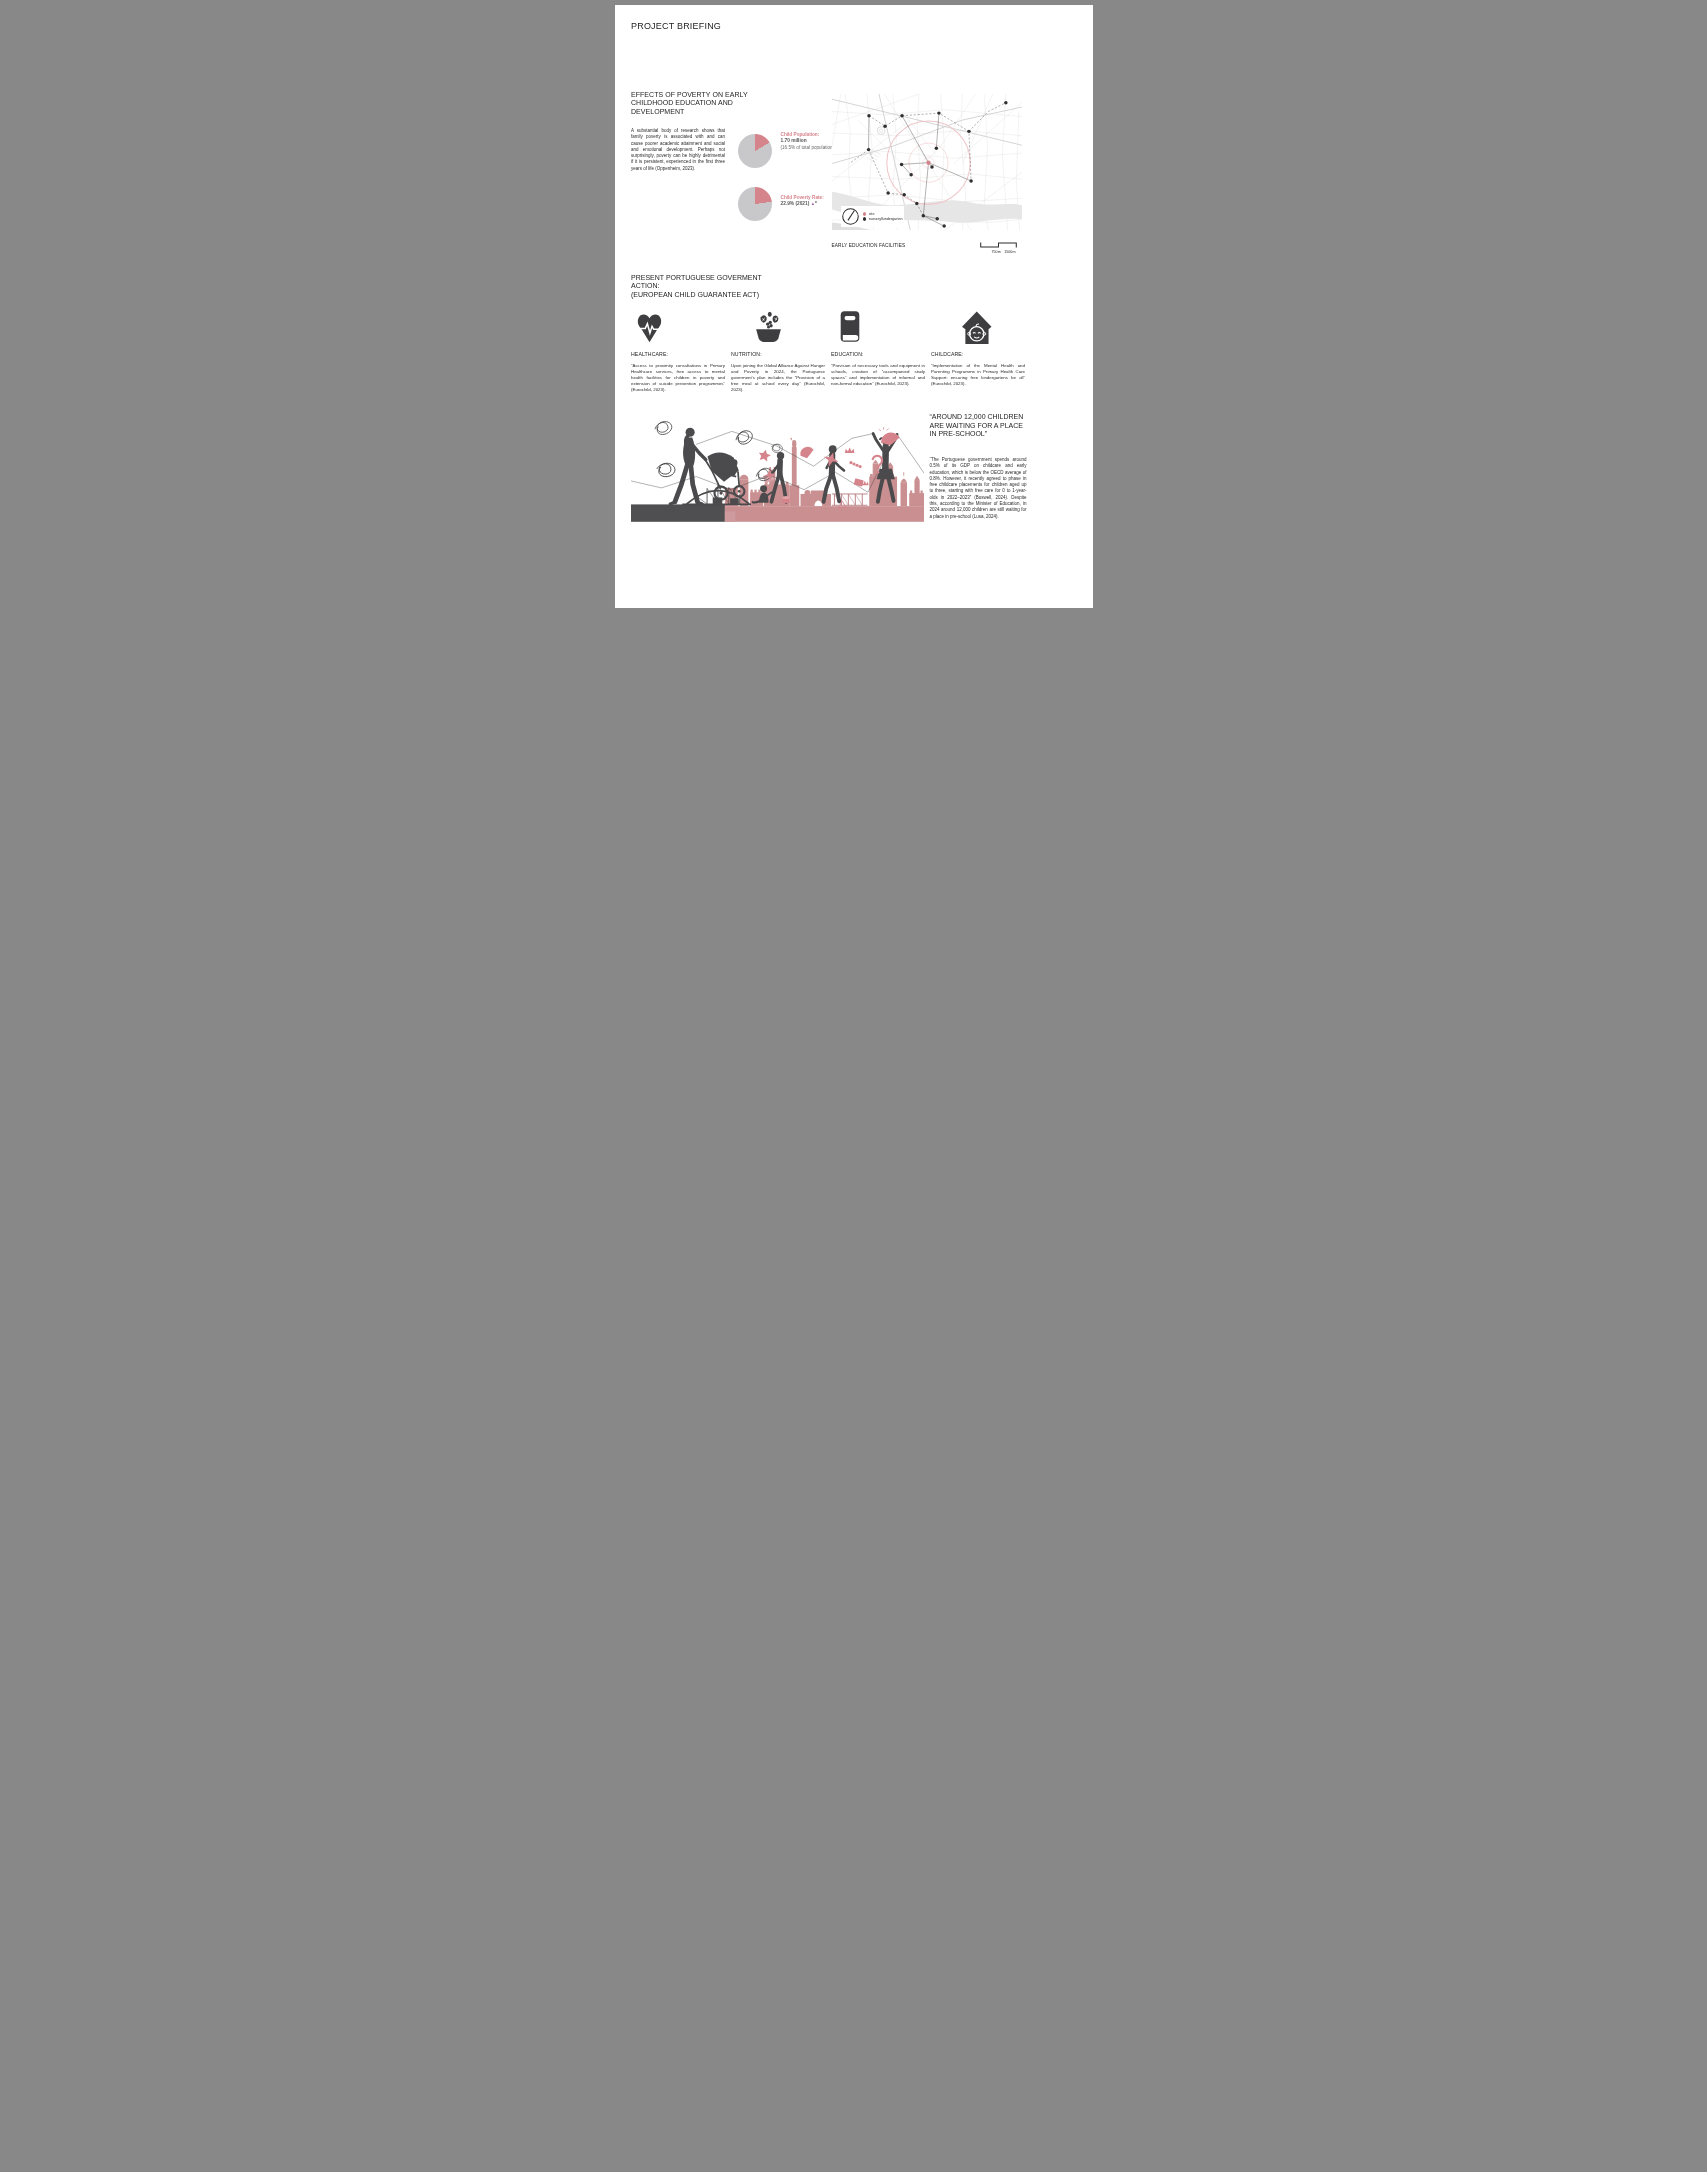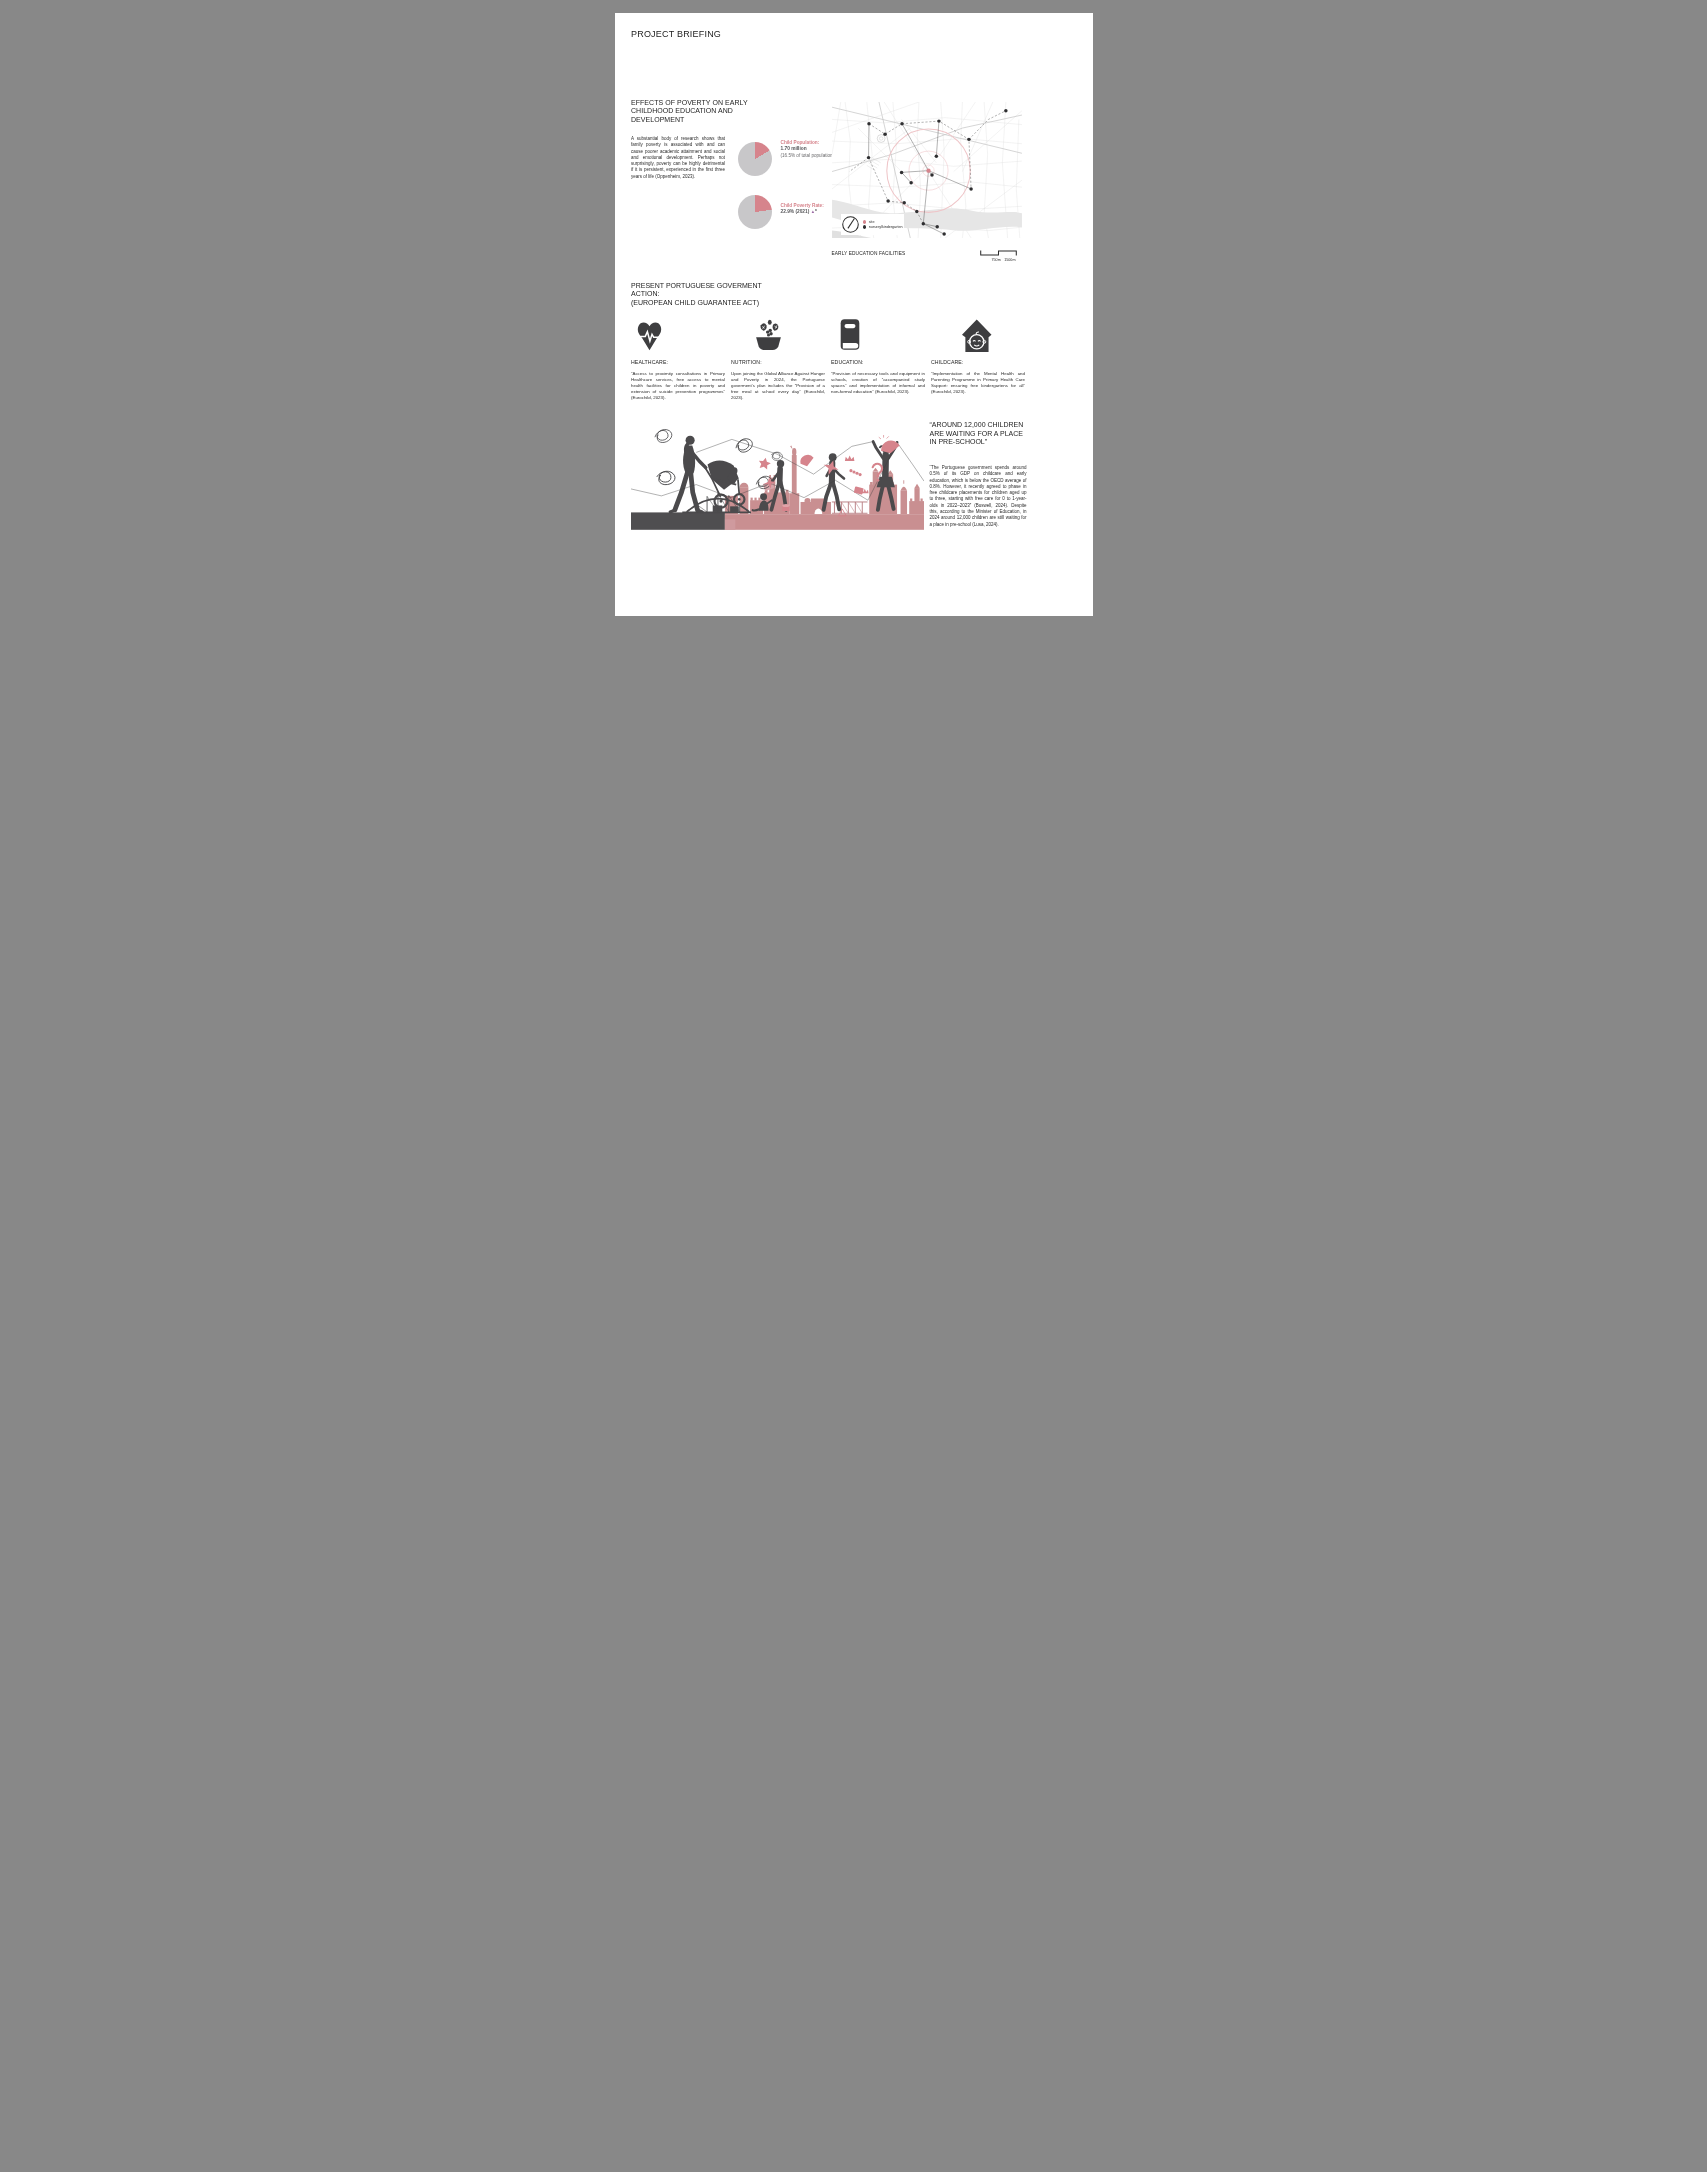--- a/index.html
+++ b/index.html
@@ -1,16 +1,16 @@
 <!DOCTYPE html>
 <html style="font-size:7px"><head>
 <meta charset="utf-8">
 <style>
   html,body{margin:0;padding:0;background:#888;}
-  .page{position:relative;width:478px;height:603px;background:#ffffff;margin:13px auto;
+  .page{position:relative;width:478px;height:603px;background:#ffffff;margin:5px auto;
         font-family:"Liberation Sans", sans-serif;color:#262626;overflow:hidden;}
   .abs{position:absolute;}
   .title{left:16.5px;top:15.6px;font-size:9px;letter-spacing:0.2px;color:#1c1c1c;font-weight:500;}
   .h1{left:16.5px;top:86px;width:156px;font-size:7px;line-height:8.3px;color:#1c1c1c;font-weight:500;letter-spacing:0.04px;}
   .body-text{font-size:4.5px;line-height:6.3px;text-align:justify;color:#2a2a2a;}
   .p1{left:16.5px;top:123px;width:94px;}
   .pie{border-radius:50%;width:34px;height:34px;}
   .pie1{left:123px;top:129px;}
   .pie2{left:123px;top:182px;}
   .stat-text{width:70px;font-size:4.6px;line-height:6.3px;color:#58585a;}

